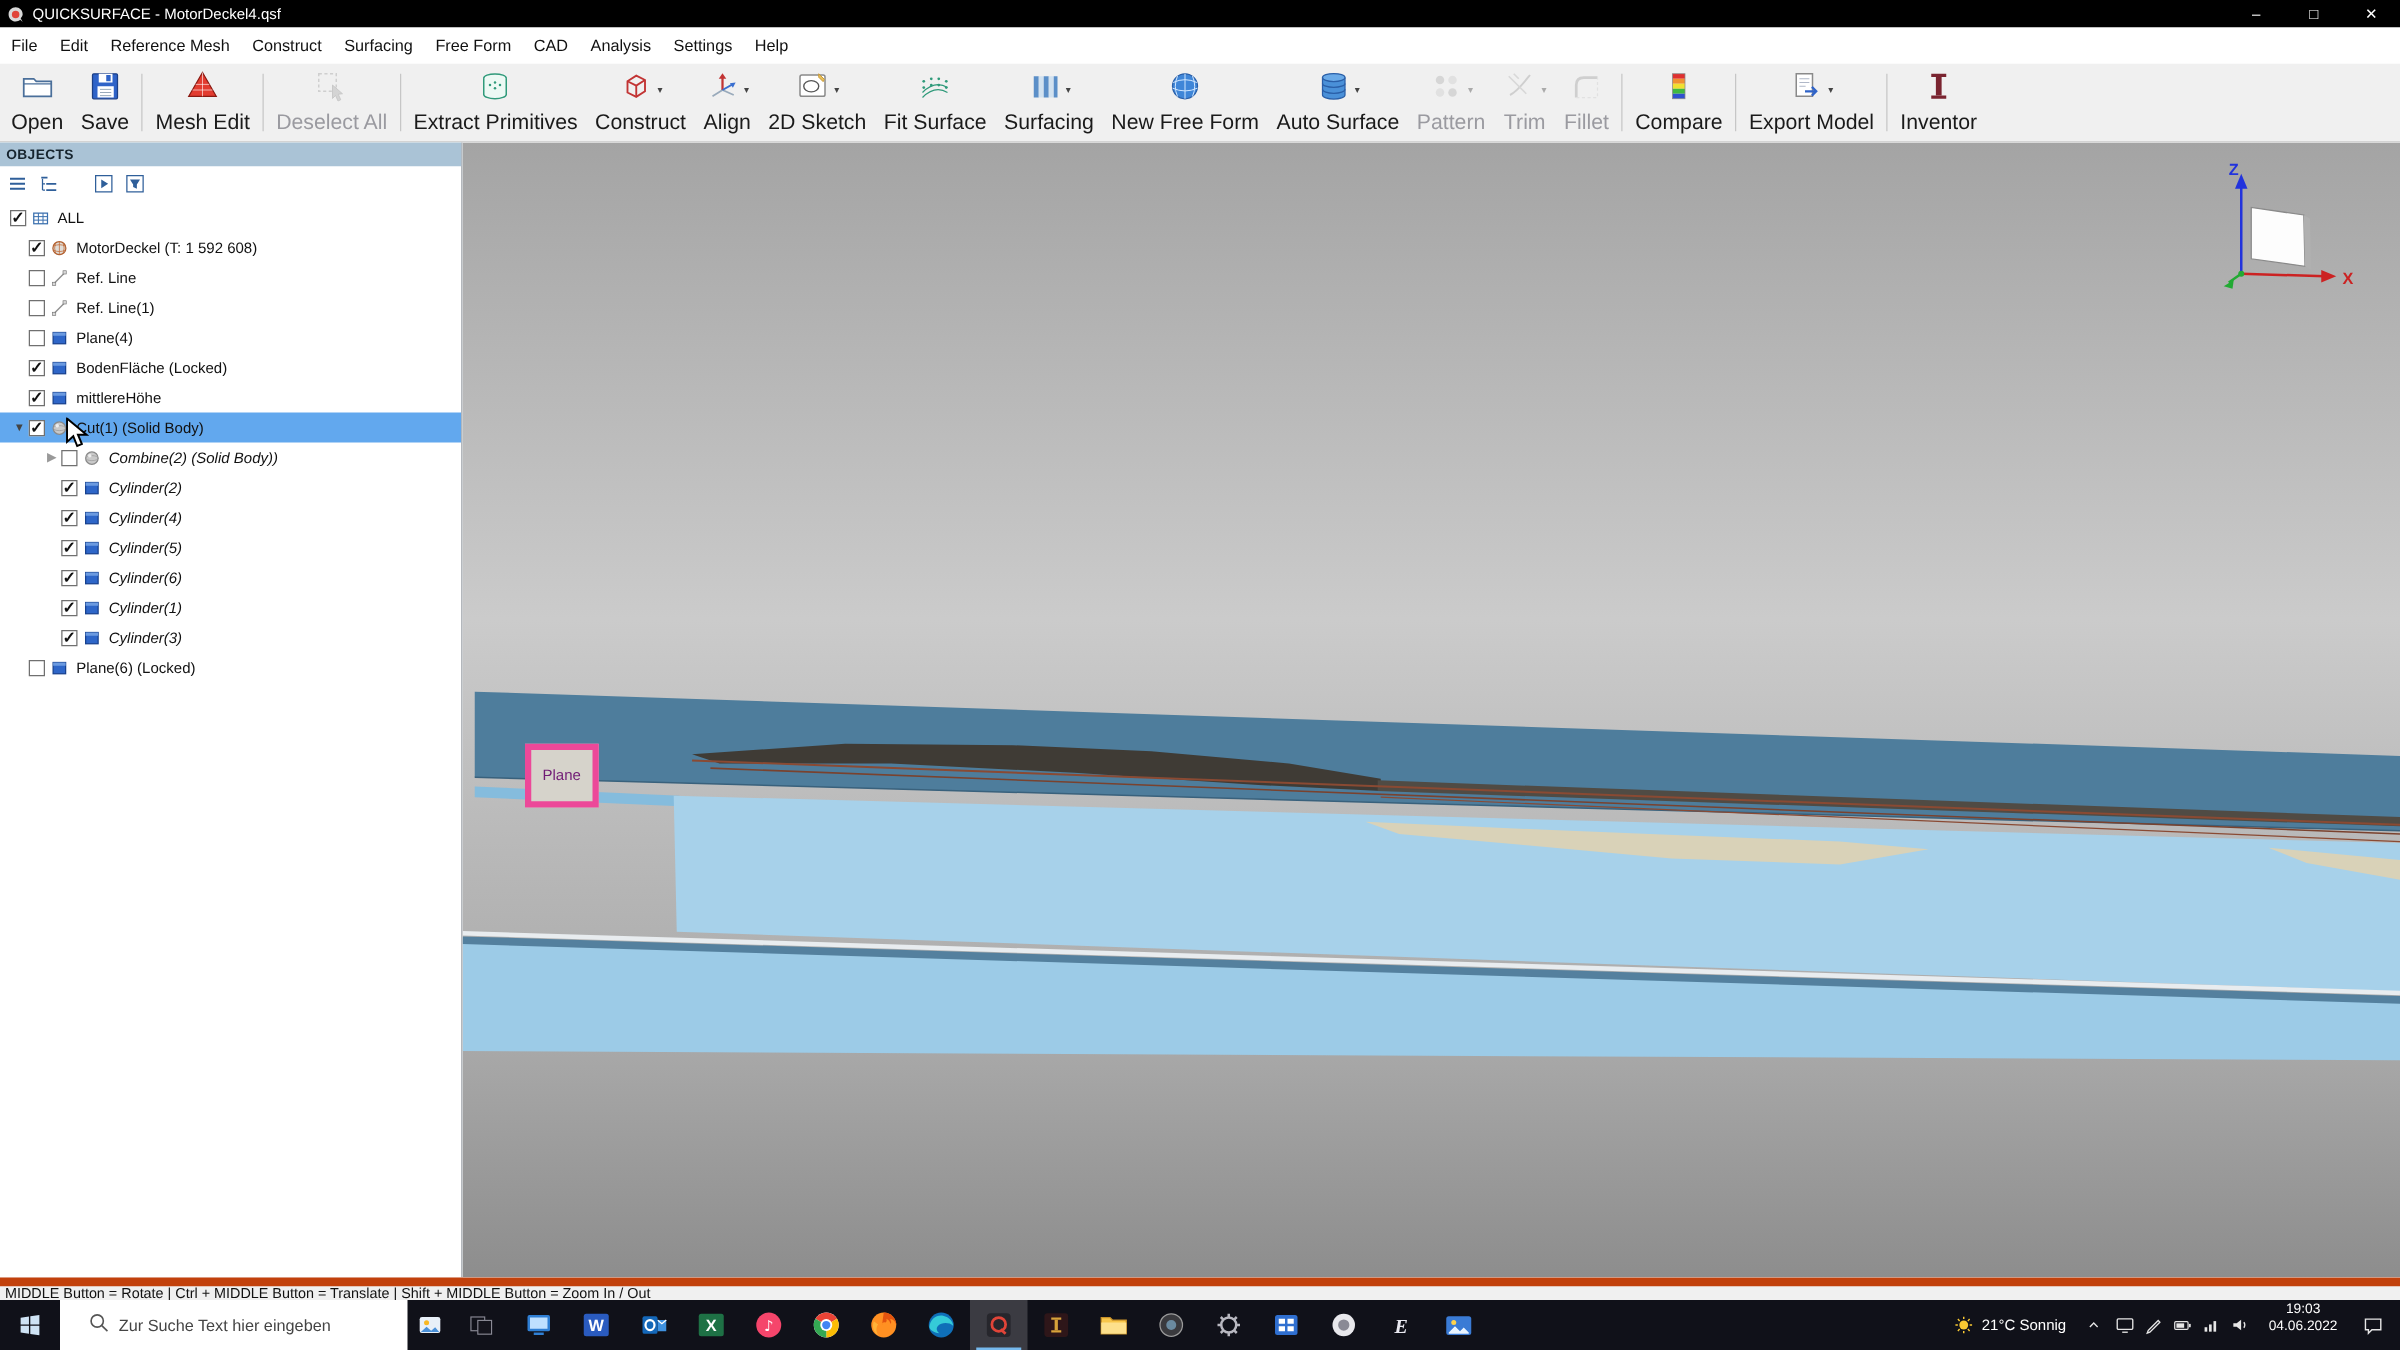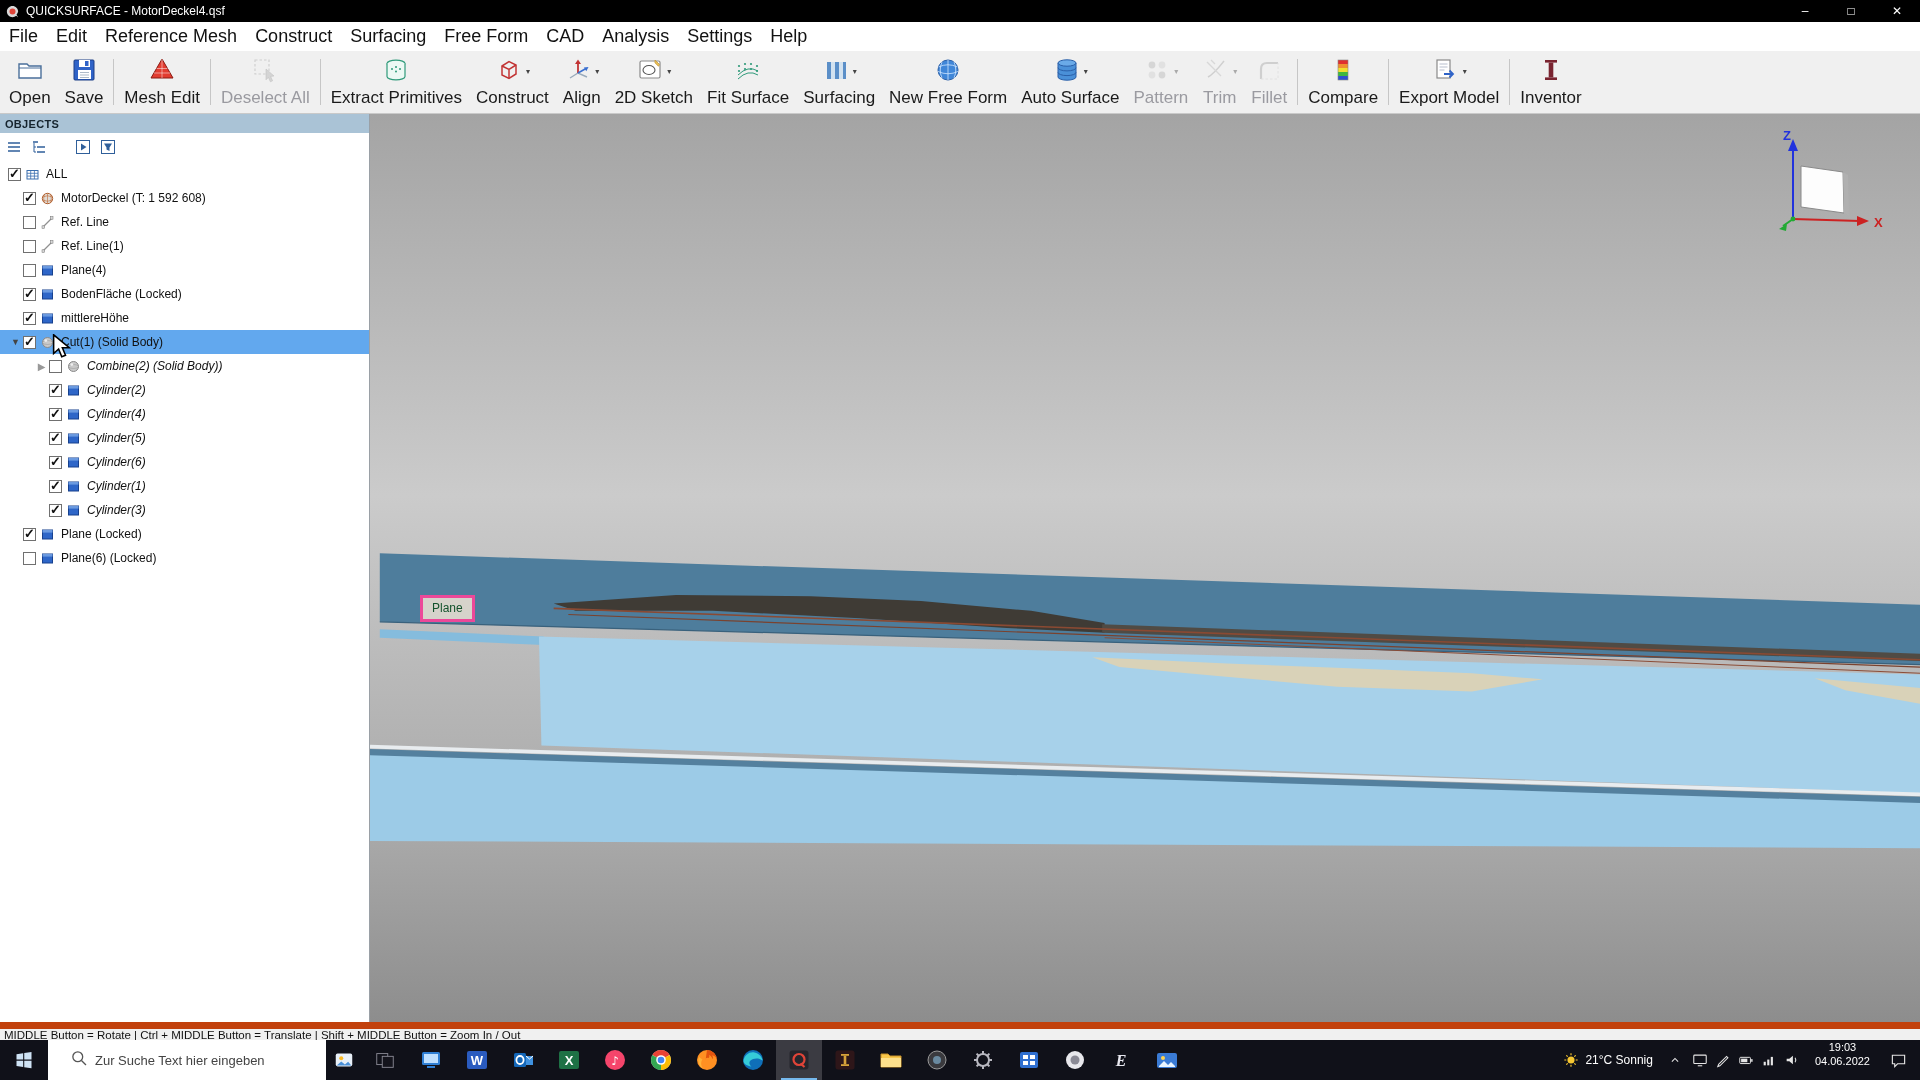--- a/index.html
+++ b/index.html
@@ -5,21 +5,21 @@
 *{margin:0;padding:0;box-sizing:border-box}
 html,body{width:1920px;height:1080px;overflow:hidden;background:#000}
 .screen{position:relative;width:1920px;height:1080px;font-family:"Liberation Sans",sans-serif;display:flex;flex-direction:column;background:#fff}
 
 .titlebar{height:22px;background:#000;color:#fff;display:flex;align-items:center;font-size:12px;flex:none}
 .titlebar .appicon{width:15px;height:15px;margin:0 6px 0 5px;flex:none}
 .titlebar .title{white-space:nowrap}
 .win-btns{margin-left:auto;display:flex;height:100%}
 .win-btn{width:46px;height:100%;display:flex;align-items:center;justify-content:center;color:#fff;font-size:12px}
 
-.menubar{height:29px;background:#fff;display:flex;align-items:center;font-size:18px;color:#111;flex:none}
+.menubar{height:29px;background:#fff;display:flex;align-items:center;font-size:13px;color:#111;flex:none}
 .menu-item{padding:0 9px;height:100%;display:flex;align-items:center;white-space:nowrap}
 
 .toolbar{height:63px;background:#f0f0f0;display:flex;align-items:stretch;border-bottom:1px solid #c9c9c9;padding-left:2px;flex:none}
 .tb-btn{display:flex;flex-direction:column;align-items:center;justify-content:center;padding:2px 7px;min-width:46px}
 .tb-icon-row{display:flex;align-items:center;height:30px}
 .tb-label{font-size:17px;color:#1a1a1a;margin-top:1px;white-space:nowrap}
 .tb-btn.disabled .tb-label{color:#9a9aa0}
 .tb-btn.disabled svg{opacity:.45;filter:grayscale(1)}
 .tb-arrow{font-size:8px;color:#444;margin-left:3px}
 .tb-btn.disabled .tb-arrow{color:#aaa}
@@ -38,21 +38,21 @@
 .expander{width:15px;text-align:center;font-size:9px;color:#444;flex:none}
 .expander.closed{color:#999;font-size:10px}
 .cb{width:13px;height:13px;border:1px solid #707070;background:#fff;margin-right:5px;position:relative;flex:none}
 .cb.checked::after{content:"✓";position:absolute;left:0;top:-3px;font-size:13px;color:#111;font-weight:bold}
 .titem-icon{width:15px;height:14px;margin-right:5px;flex:none;display:flex;align-items:center}
 .tlabel.italic{font-style:italic}
 .tlabel.bold{font-weight:normal}
 
 .viewport{flex:1;position:relative;overflow:hidden;min-width:0}
 .scene{position:absolute;inset:0;width:100%;height:100%;display:block}
-.plane-label{position:absolute;left:50px;top:481px;background:#d6d3cb;border:3px solid #ec4899;font-size:12px;color:#14532d;padding:2px 9px;line-height:1.4}
+.plane-label{position:absolute;left:50px;top:481px;background:#d6d3cb;border:5px solid #ec4899;font-size:12px;color:#701a75;padding:12px 9px;line-height:1.4}
 .triad{position:absolute;right:16px;top:12px;width:132px;height:118px}
 
 .statusbar{height:18px;background:#f0f0f0;border-top:7px solid #c2410c;font-size:11.5px;display:flex;align-items:center;padding-left:4px;color:#111;flex:none}
 
 .taskbar{height:40px;background:#101119;display:flex;align-items:stretch;color:#fff;flex:none}
 .tb-start{width:48px;display:flex;align-items:center;justify-content:center;flex:none}
 .search-box{width:278px;background:#fff;display:flex;align-items:center;padding:0 22px;gap:7px;flex:none}
 .search-box input{border:none;outline:none;font-size:13px;color:#333;flex:1;min-width:0;font-family:"Liberation Sans",sans-serif;background:transparent}
 .search-box input::placeholder{color:#444;opacity:1}
 .sh-btn{width:36px;display:flex;align-items:center;justify-content:center;flex:none}
@@ -517,32 +517,20 @@
               <svg width="13" height="13" viewBox="0 0 13 13">
                 <rect x="1.5" y="2" width="10" height="9" fill="#2e66c8" stroke="#17418e"></rect>
                 <rect x="1.5" y="2" width="10" height="2.6" fill="#6b9ae0"></rect>
               </svg>
             </span>
             <span class="tlabel italic">Cylinder(3)</span>
           </div>
           <div class="tree-row">
             <span class="indent" style="width: 0px;"></span>
             <span class="expander"></span>
-            <span class="cb checked"></span>
-            <span class="titem-icon">
-              <svg width="13" height="13" viewBox="0 0 13 13">
-                <rect x="1.5" y="2" width="10" height="9" fill="#2e66c8" stroke="#17418e"></rect>
-                <rect x="1.5" y="2" width="10" height="2.6" fill="#6b9ae0"></rect>
-              </svg>
-            </span>
-            <span class="tlabel">Plane (Locked)</span>
-          </div>
-          <div class="tree-row">
-            <span class="indent" style="width: 0px;"></span>
-            <span class="expander"></span>
             <span class="cb"></span>
             <span class="titem-icon">
               <svg width="13" height="13" viewBox="0 0 13 13">
                 <rect x="1.5" y="2" width="10" height="9" fill="#2e66c8" stroke="#17418e"></rect>
                 <rect x="1.5" y="2" width="10" height="2.6" fill="#6b9ae0"></rect>
               </svg>
             </span>
             <span class="tlabel">Plane(6) (Locked)</span>
           </div>
         </div>

